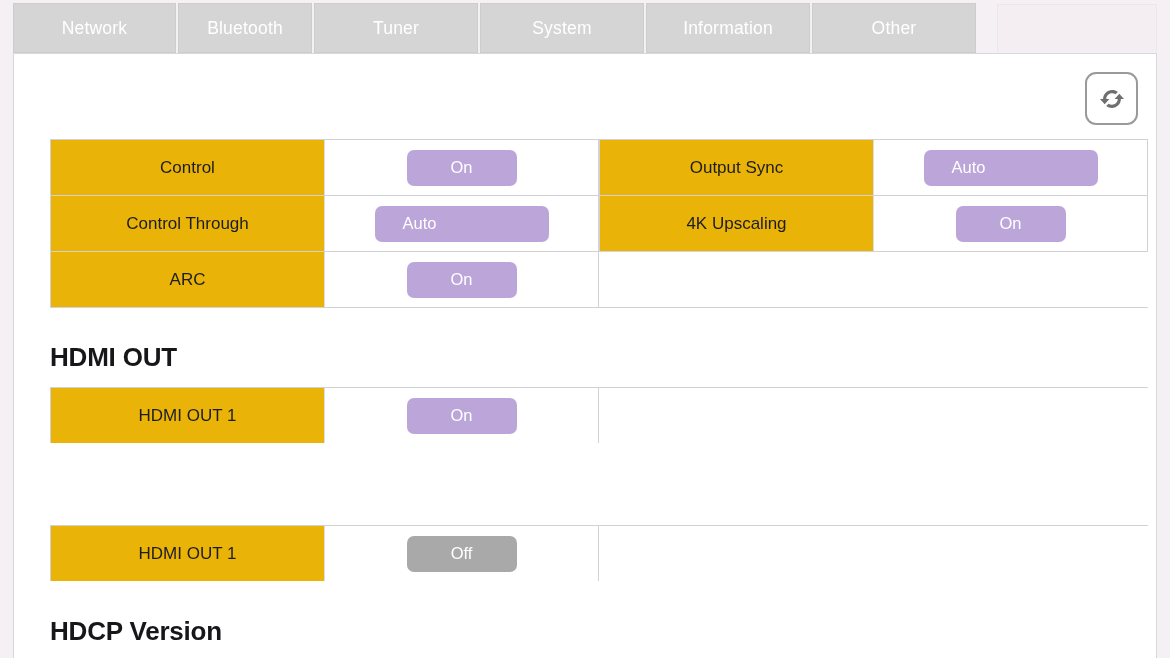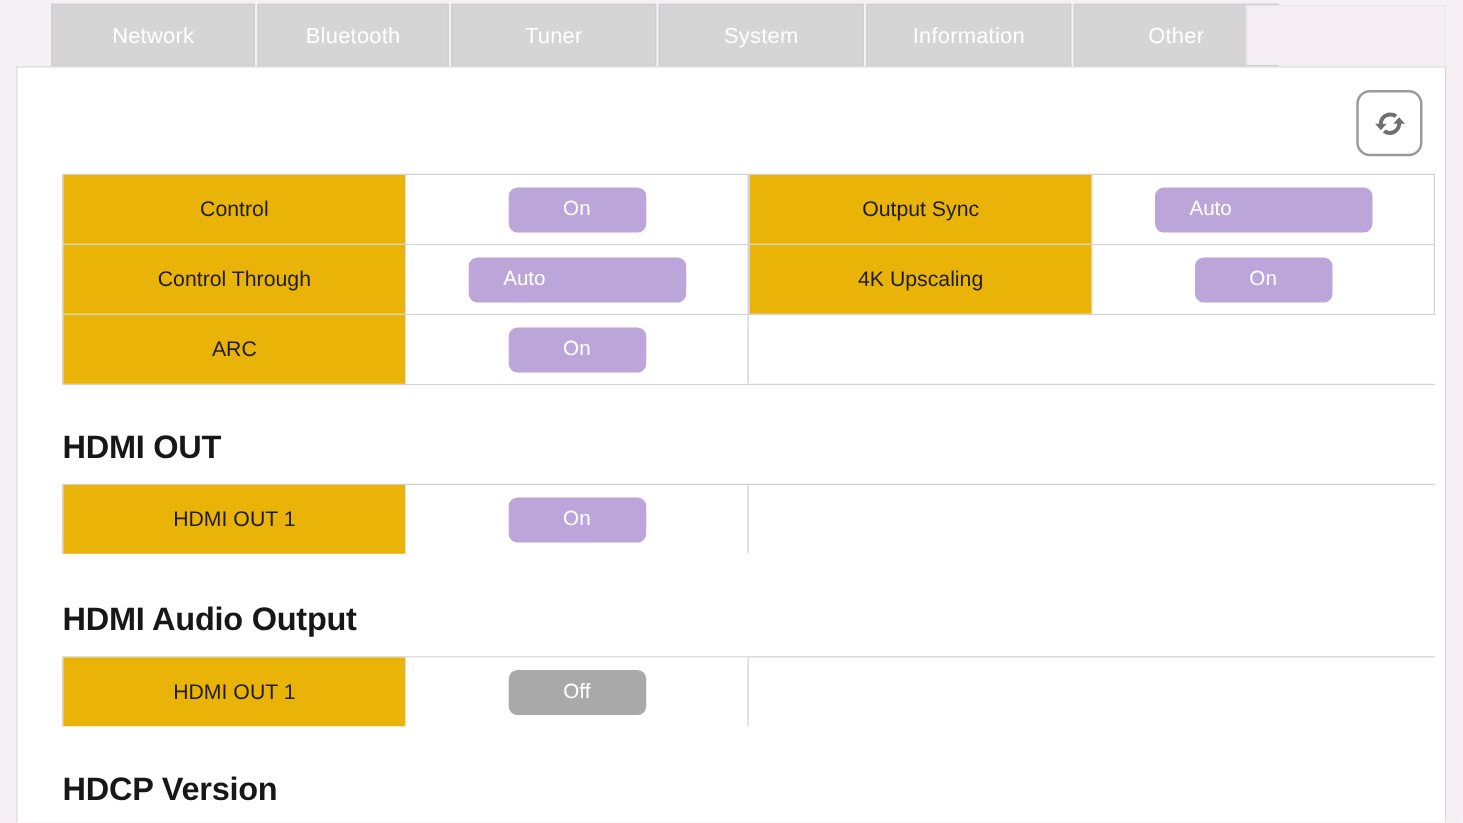--- a/index.html
+++ b/index.html
@@ -22,36 +22,35 @@
 
   
   .tabbar {
     position: absolute;
     left: 13px;
     top: 3px;
     height: 50px;
     display: flex;
     align-items: stretch;
     gap: 2px;
-    margin-left: 28px;
   }
   .tab {
     background: #d5d5d5;
     border: 1px solid #cdcdcd;
     color: #ffffff;
     font-size: 17.5px;
     letter-spacing: 0.2px;
     display: flex;
     align-items: center;
     justify-content: center;
     cursor: pointer;
     user-select: none;
   }
   .tab-network     { width: 163px; }
-  .tab-bluetooth   { width: 153px; }
+  .tab-bluetooth   { width: 134px; }
   .tab-tuner       { width: 164px; }
   .tab-system      { width: 164px; }
   .tab-information { width: 164px; }
   .tab-other       { width: 164px; text-align: right; }
 
   .tab-filler {
     position: absolute;
     left: 997px;
     top: 4px;
     width: 160px;
@@ -272,21 +271,20 @@
         <div class="half">
           <div class="cell-label">HDMI OUT 1</div>
           <div class="cell-value">
             <button class="pill on">On</button>
           </div>
         </div>
         <div class="rule-half"></div>
       </div>
     </div>
 
-    <div class="section-title st-hdmi-audio">HDMI Audio Output</div>
 
     <div class="tablewrap tw-audio">
       <div class="grid-row">
         <div class="half">
           <div class="cell-label">HDMI OUT 1</div>
           <div class="cell-value">
             <button class="pill off">Off</button>
           </div>
         </div>
         <div class="rule-half"></div>

